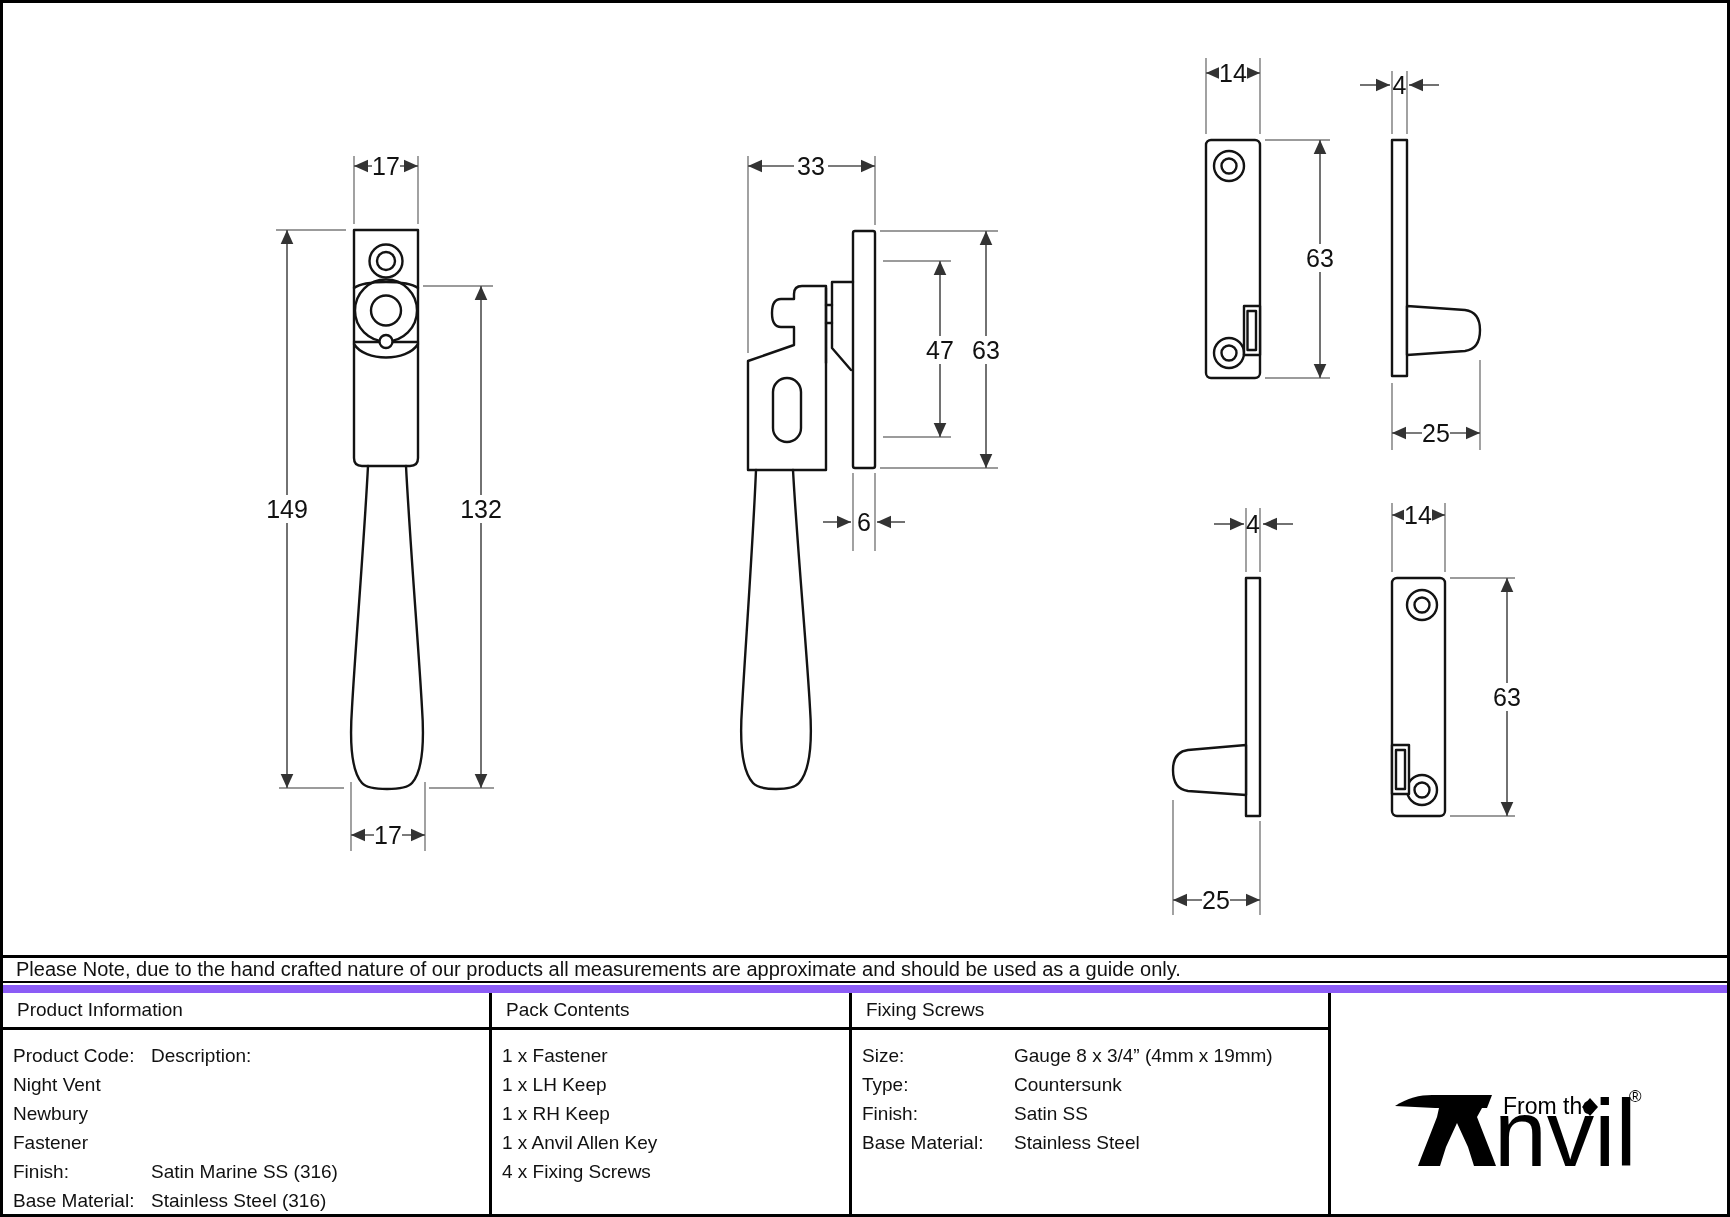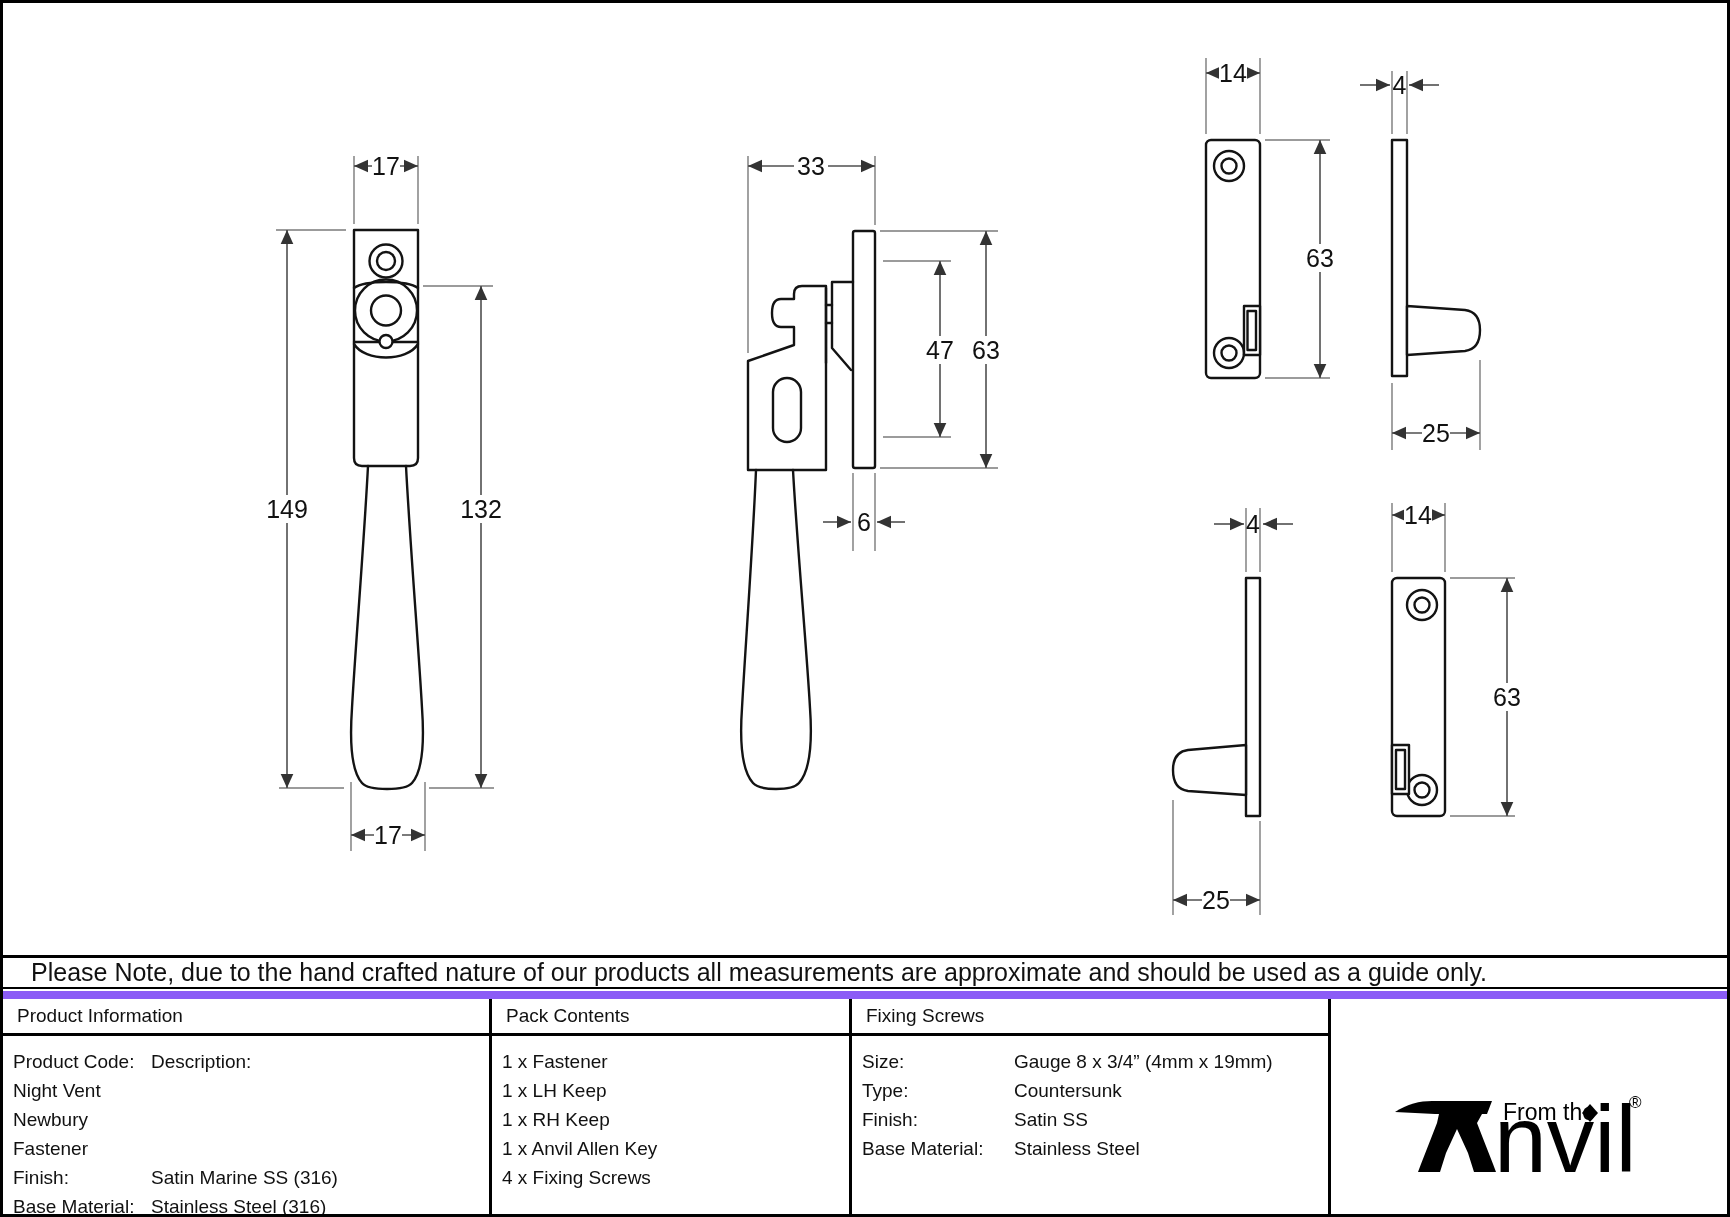--- a/index.html
+++ b/index.html
@@ -12,21 +12,21 @@
   .part{fill:none;stroke:#131313;stroke-width:2.4;stroke-linejoin:round;stroke-linecap:round}
   .partfill{fill:#fff;stroke:#131313;stroke-width:2.4;stroke-linejoin:round}
   .ext{stroke:#7a7a7a;stroke-width:1.4;fill:none}
   .dim{stroke:#4f4f4f;stroke-width:1.6;fill:none}
   .lbl{font-size:25px;fill:#111;text-anchor:middle}
   .plate{fill:#fff}
   
   .bottom{position:absolute;left:0;right:0;top:952px;bottom:0;border-top:3px solid #000;
           display:flex;flex-direction:column;background:#fff}
   .note{height:50px;border-bottom:2px solid #000;display:flex;align-items:flex-end;
-        padding:0 28px;font-size:25px}
+        padding:0 13px;font-size:20px}
   .tbl{flex:1;display:flex;border-top:8px solid #8b5cf6;margin-top:2px}
   .col{border-right:3px solid #000;display:flex;flex-direction:column;box-sizing:border-box}
   .col-product{width:489px}
   .col-pack{width:360px}
   .col-fixing{width:479px}
   .col-logo{flex:1;border-right:none;display:flex;align-items:center;justify-content:center}
   .col-header{height:34px;border-bottom:3px solid #000;display:flex;align-items:center;
               padding:0 14px;font-size:19px}
   .col-body{flex:1;padding:11px 10px;font-size:19px;line-height:29px}
   .kv{display:grid;grid-template-columns:138px 1fr}

